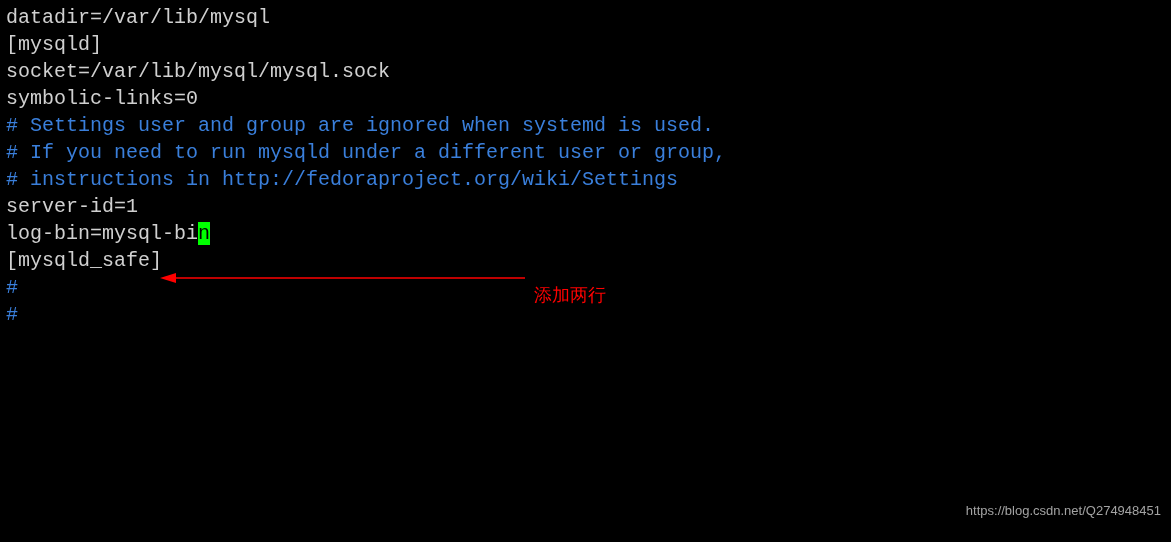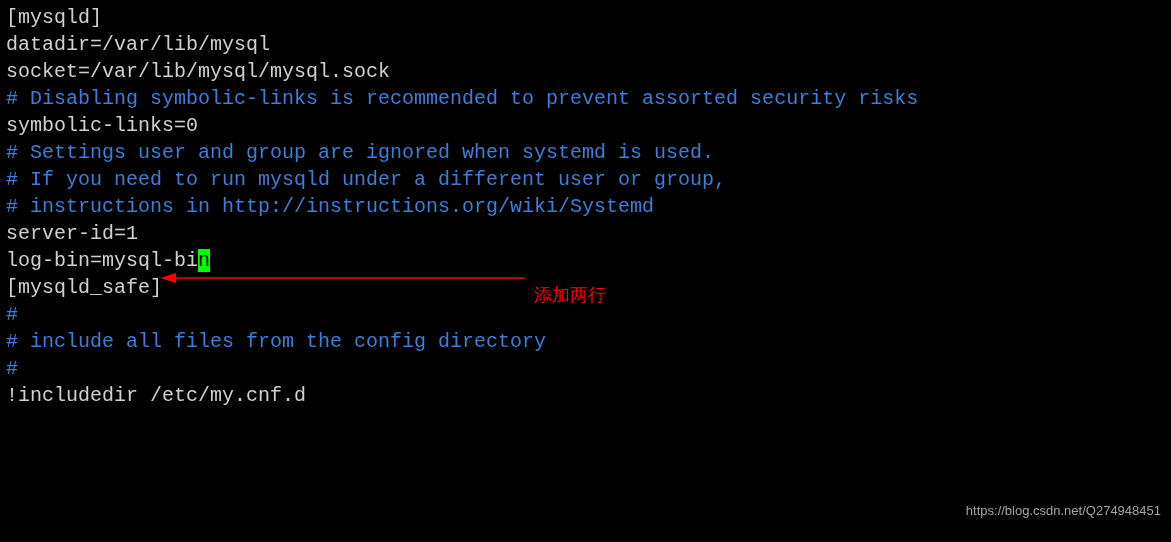--- a/index.html
+++ b/index.html
@@ -48,36 +48,33 @@
       right: 10px;
       color: #a3a3a3;
       font-family: Arial, sans-serif;
       font-size: 13px;
     }
   </style>
 </head>
 <body>
 
 <div id="terminal">
+    <div class="line"><span class="white">datadir=/var/lib/mysql</span></div>
     <div class="line"><span class="white">[mysqld]</span></div>
-    <div class="line"><span class="white">datadir=/var/lib/mysql</span></div>
     <div class="line"><span class="white">socket=/var/lib/mysql/mysql.sock</span></div>
-    <div class="line"><span class="blue"># Disabling symbolic-links is recommended to prevent assorted security risks</span></div>
     <div class="line"><span class="white">symbolic-links=0</span></div>
     <div class="line"><span class="blue"># Settings user and group are ignored when systemd is used.</span></div>
     <div class="line"><span class="blue"># If you need to run mysqld under a different user or group,</span></div>
-    <div class="line"><span class="blue"># instructions in http://instructions.org/wiki/Systemd</span></div>
+    <div class="line"><span class="blue"># instructions in http://fedoraproject.org/wiki/Settings</span></div>
     <div class="line"><span class="white">server-id=1</span></div>
     <div class="line"><span class="white">log-bin=mysql-bi</span><span class="cursor">n</span></div>
     <div class="line"><span class="white">[mysqld_safe]</span></div>
     <div class="line"><span class="white"></span></div>
     <div class="line"><span class="blue">#</span></div>
-    <div class="line"><span class="blue"># include all files from the config directory</span></div>
     <div class="line"><span class="blue">#</span></div>
-    <div class="line"><span class="white">!includedir /etc/my.cnf.d</span></div>
   </div>
 
 <svg class="arrow-svg" style="left:160px; top:268px;" width="370" height="20">
   <line x1="15" y1="10" x2="365" y2="10" stroke="#ff0000" stroke-width="1.5"></line>
   <polygon points="0,10 16,5 16,15" fill="#ff0000"></polygon>
 </svg>
 
 <div class="annotation" style="left:534px; top:283px;">添加两行</div>
 
 <div class="watermark">https://blog.csdn.net/Q274948451</div>

